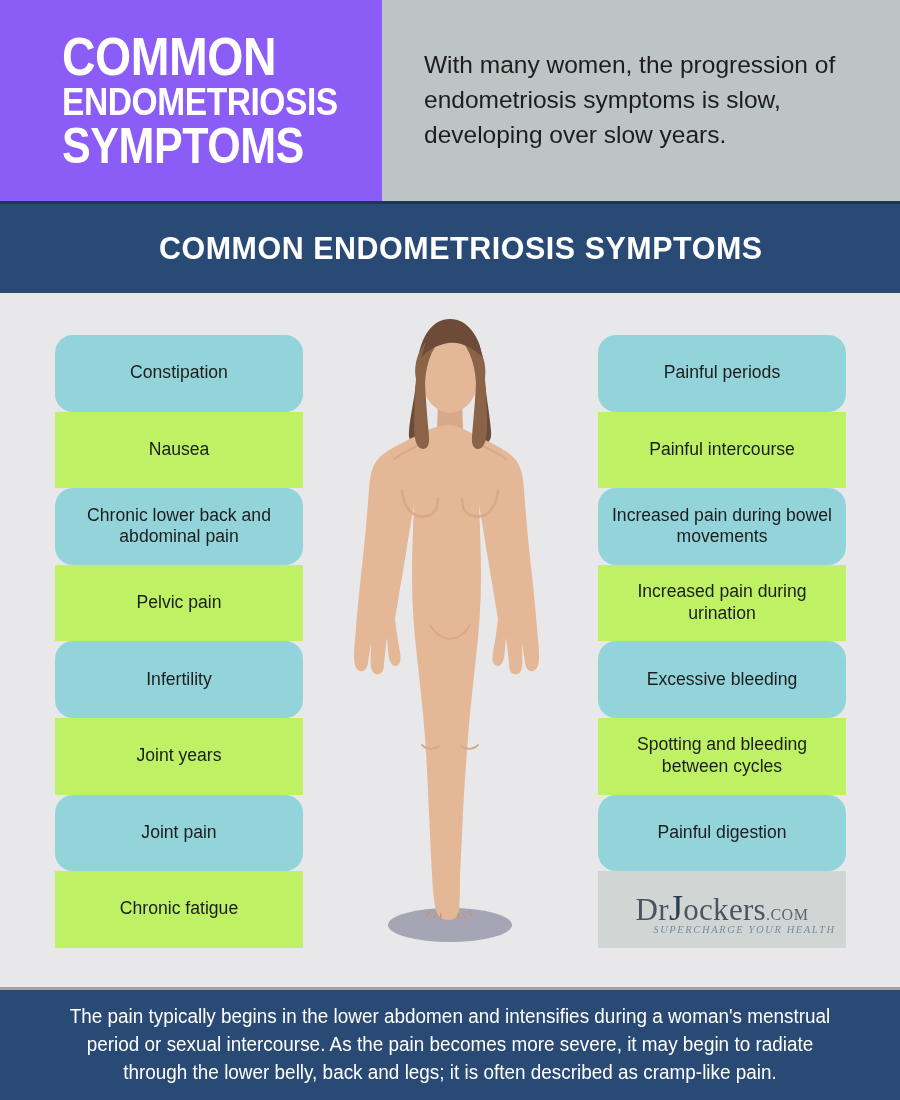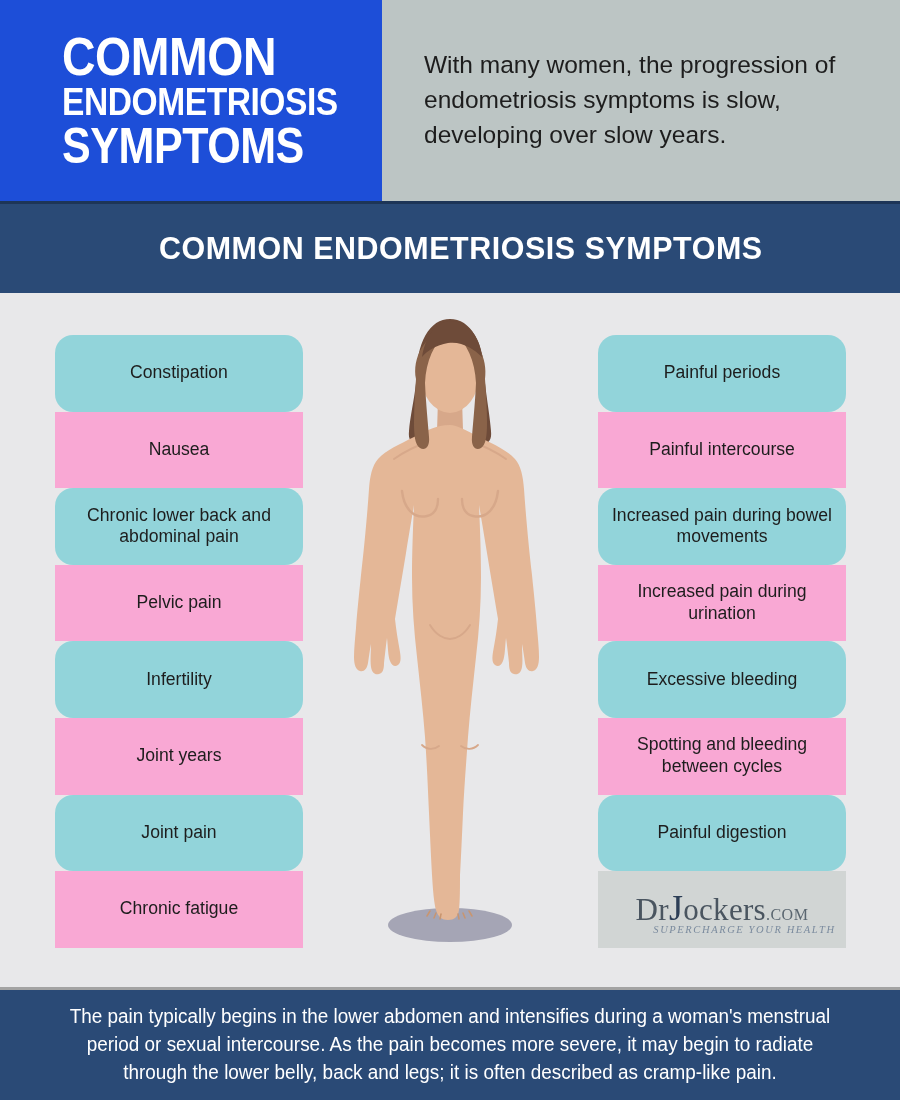--- a/index.html
+++ b/index.html
@@ -17,21 +17,21 @@
 
   
   .header {
     display: flex;
     width: 900px;
     height: 201px;
   }
   .header-left {
     width: 382px;
     height: 201px;
-    background: #1d4ed8;
+    background: #8b5cf6;
     box-sizing: border-box;
     display: flex;
     flex-direction: column;
     justify-content: center;
     padding-left: 62px;
   }
   .header-title-line {
     color: #ffffff;
     font-family: "Liberation Sans Narrow", "Liberation Sans", sans-serif;
     font-weight: bold;
@@ -106,21 +106,21 @@
     align-items: center;
     justify-content: center;
     text-align: center;
     font-size: 17.6px;
     color: #1d1d1d;
     line-height: 1.25;
     padding: 0 8px;
     box-sizing: border-box;
   }
   .symptom-cell.teal { background: #92d4da; border-radius: 18px; }
-  .symptom-cell.gray { background: #f9a8d4; }
+  .symptom-cell.gray { background: #bef264; }
 
   
   .logo-cell {
     height: 76.6px;
     background: #d1d5d4;
     display: flex;
     flex-direction: column;
     align-items: center;
     justify-content: center;
     padding-top: 6px;

